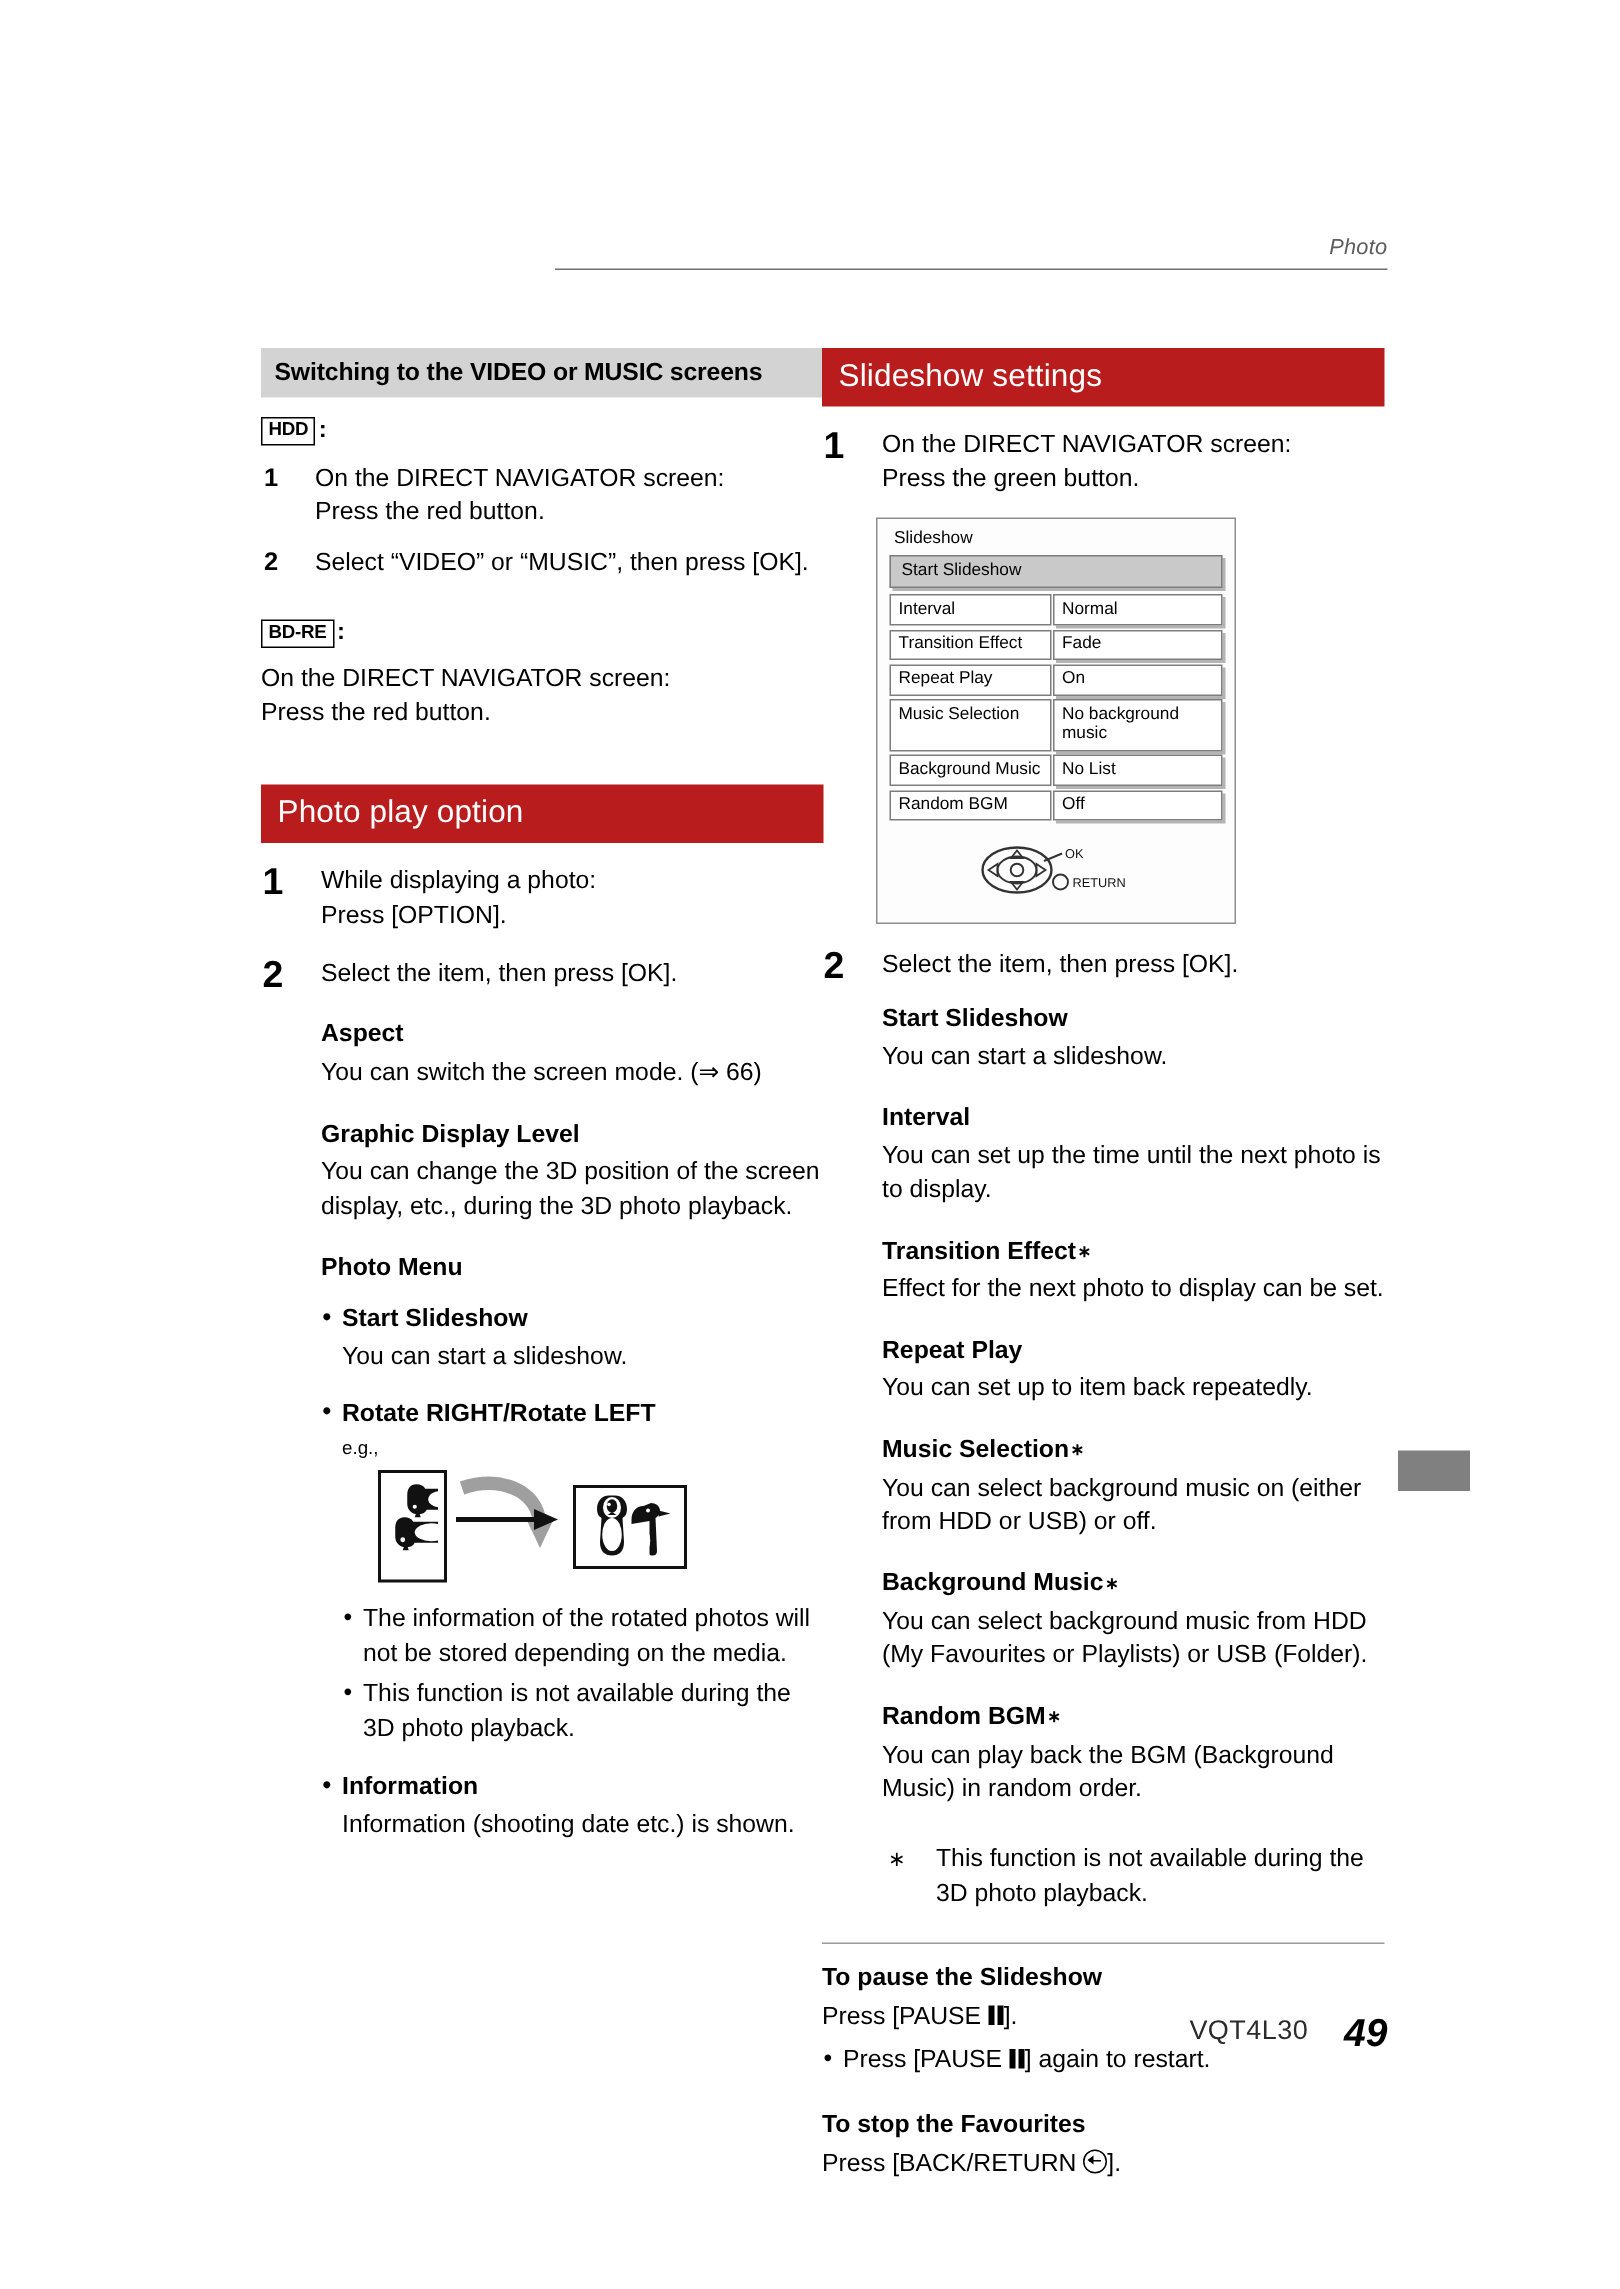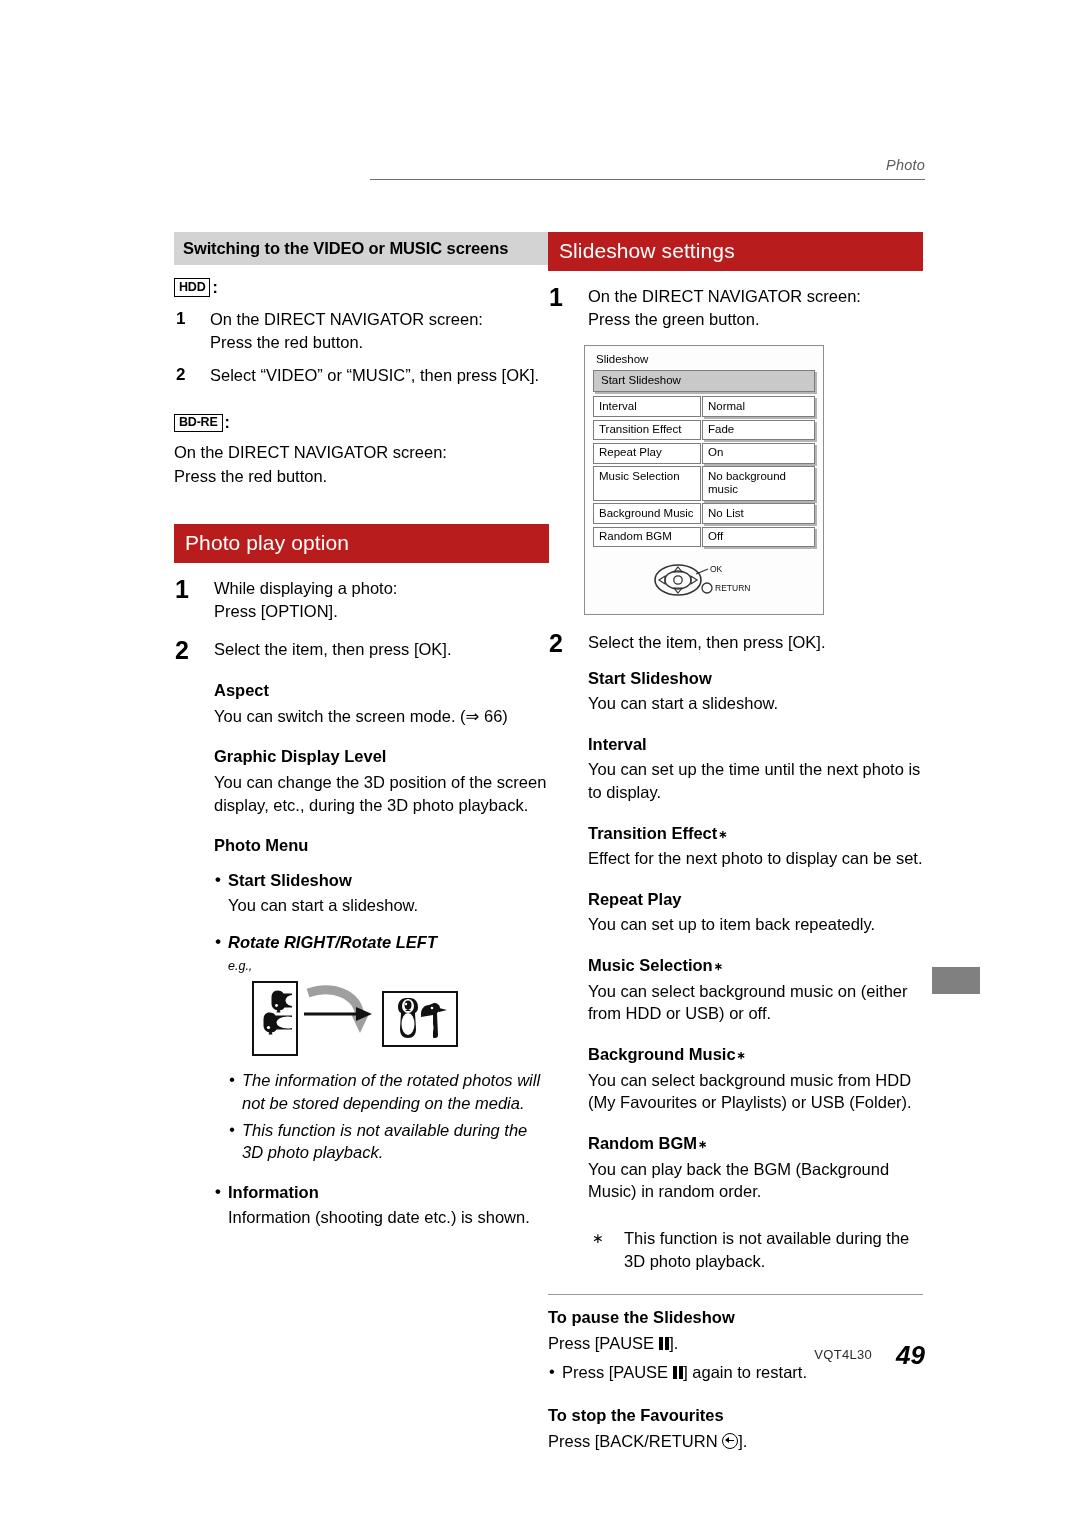--- a/index.html
+++ b/index.html
@@ -321,21 +321,21 @@
 
   
   .footer {
     position: absolute;
     left: 540px;
     top: 1340px;
     width: 385px;
     text-align: right;
   }
   .footer .code {
-    font-size: 13px;
+    font-size: 18px;
     letter-spacing: .3px;
     color: #2b2b2b;
     margin-right: 24px;
     vertical-align: 5px;
   }
   .footer .pageno {
     font-size: 26px;
     font-weight: bold;
     font-style: italic;
   }
@@ -396,21 +396,21 @@
       <div class="sub-t">Graphic Display Level</div>
       <div class="sub-b">You can change the 3D position of the screen display, etc., during the 3D photo playback.</div>
 
       <div class="sub-t">Photo Menu</div>
 
       <div style="margin-top:12px;">
         <div class="bullet bold">Start Slideshow</div>
         <div class="bullet-body">You can start a slideshow.</div>
       </div>
 
-      <div style="margin-top:15px;font-style:italic;">
+      <div style="margin-top:15px;">
         <div class="bullet bold">Rotate RIGHT/Rotate LEFT</div>
         <div class="eg">e.g.,</div>
 
         <div class="illus">
           <div class="photo-frame frame-portrait">
             <svg width="38" height="67" viewBox="0 0 38 67">
               <g transform="rotate(-90 19 33.5) translate(-14 14)">
 
                 <path d="M24 10 C20 10 17 13 17 17 C17 20 18 22 20 23 L20 38 C20 43 23 46 27 46 C31 46 34 43 34 38 L34 22 C36 21 37 19 37 16 C37 12 34 10 30 10 Z" fill="#111"></path>
                 <ellipse cx="27" cy="34" rx="6" ry="11" fill="#fff"></ellipse>

